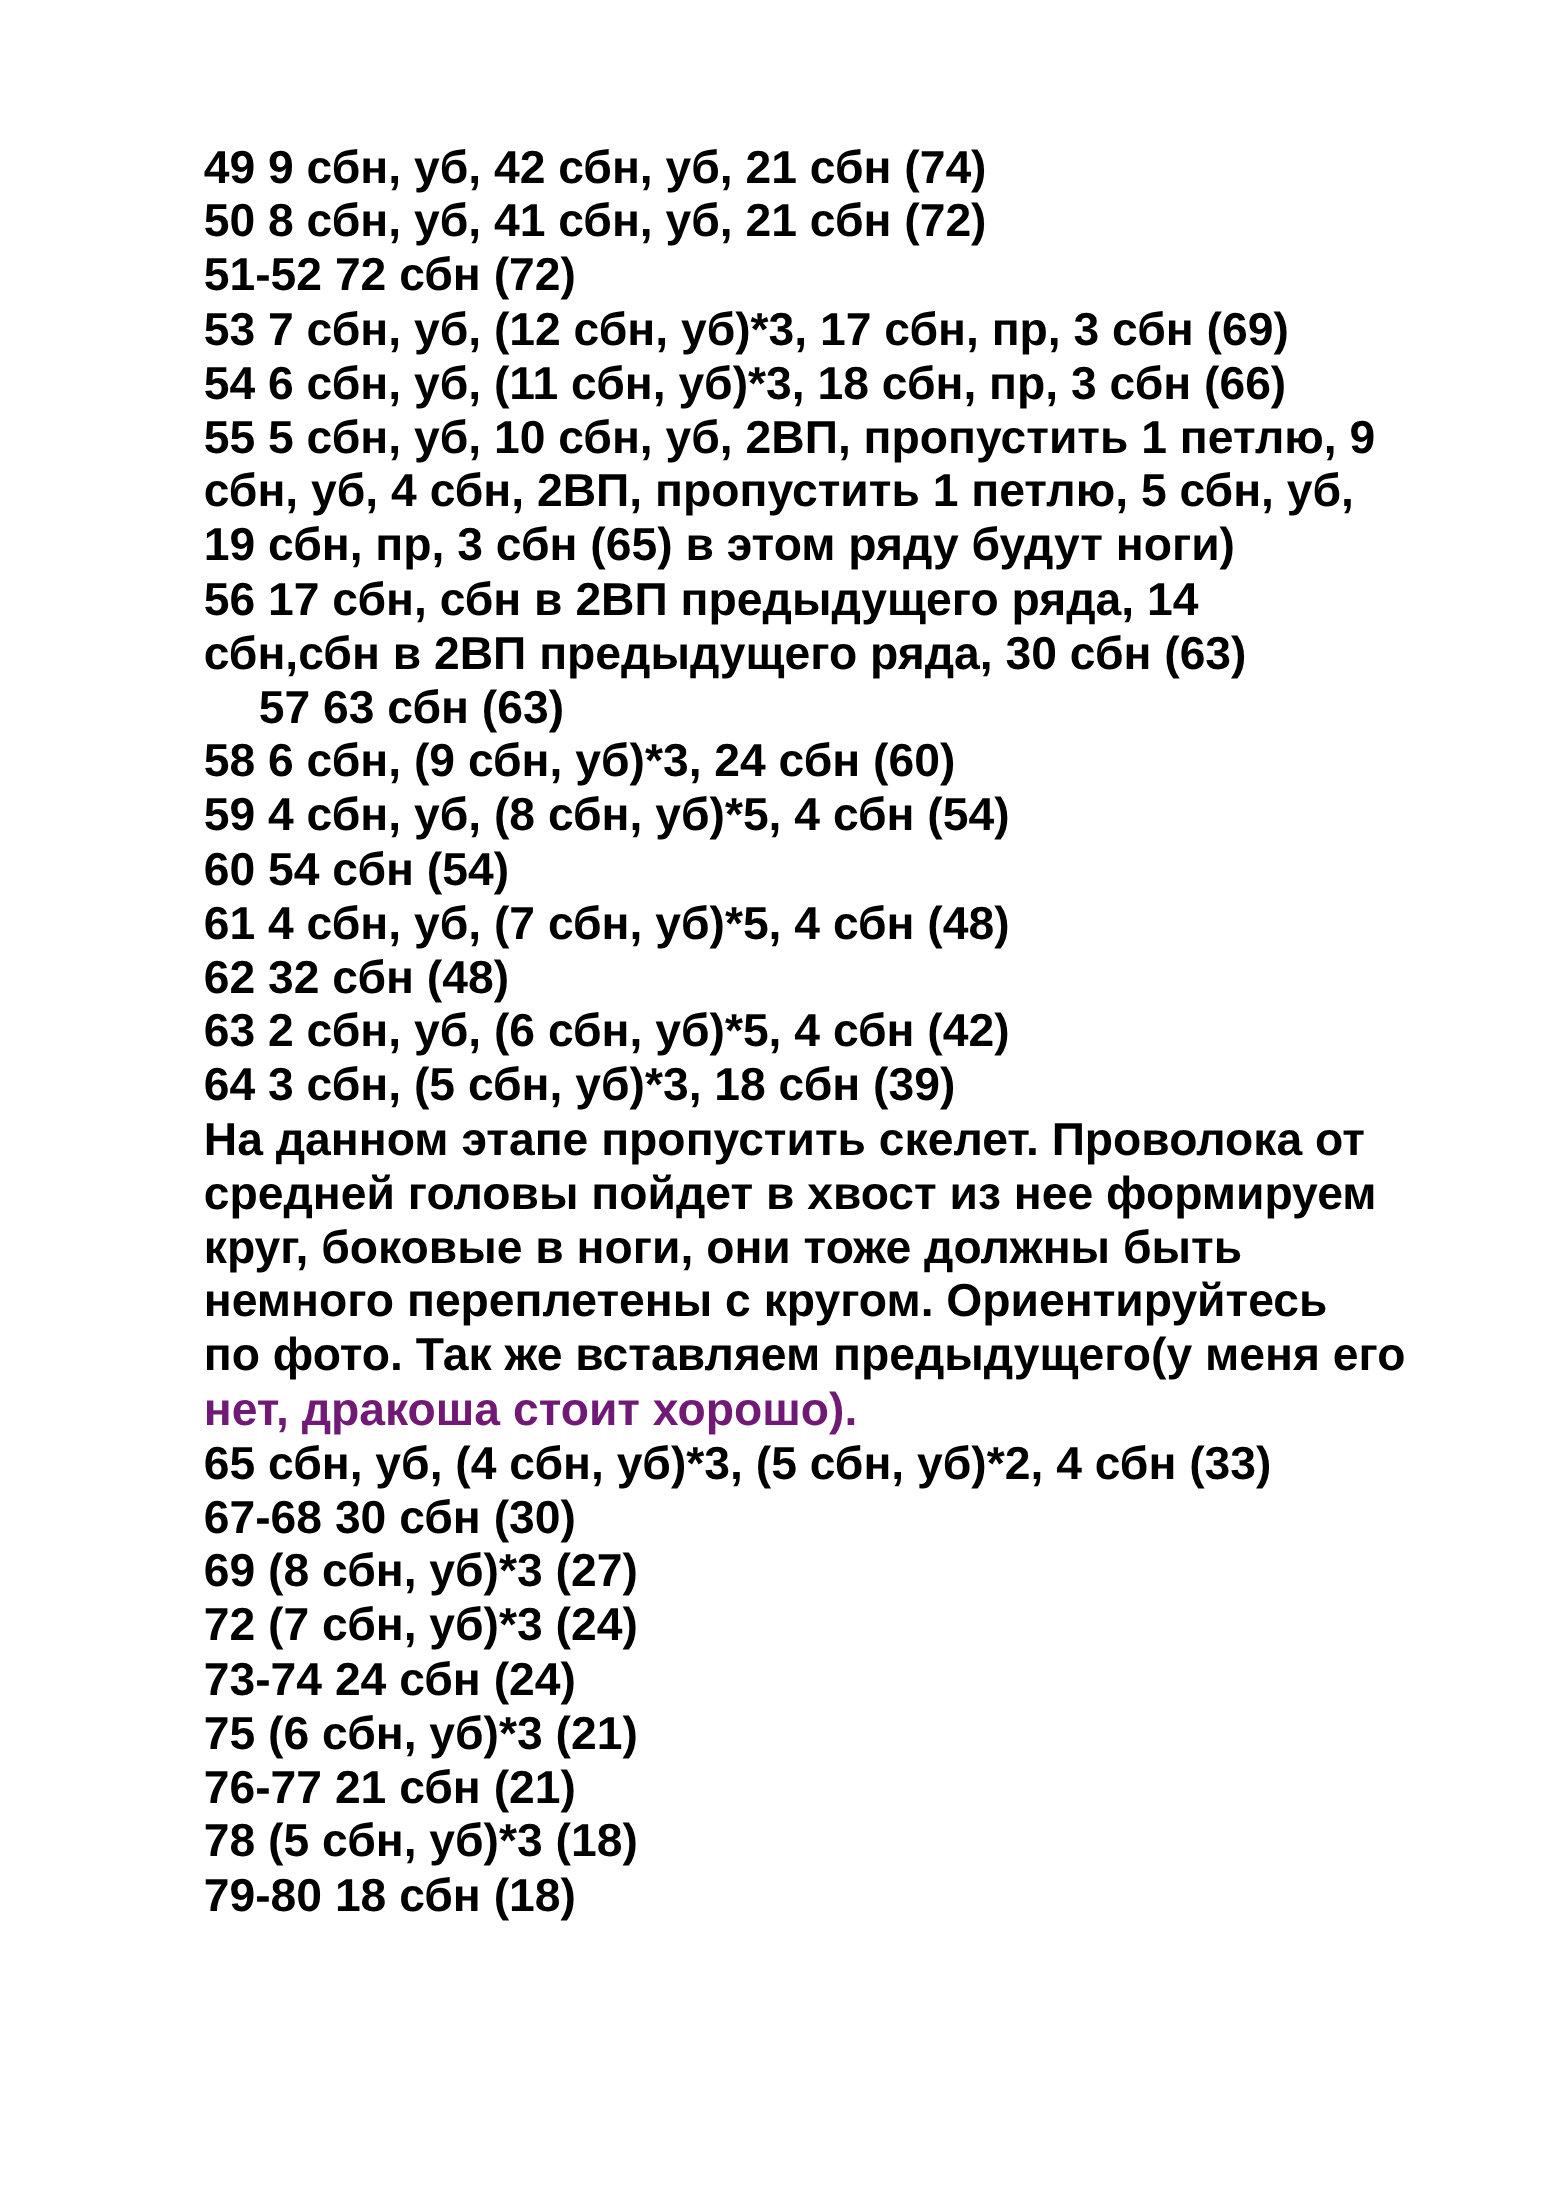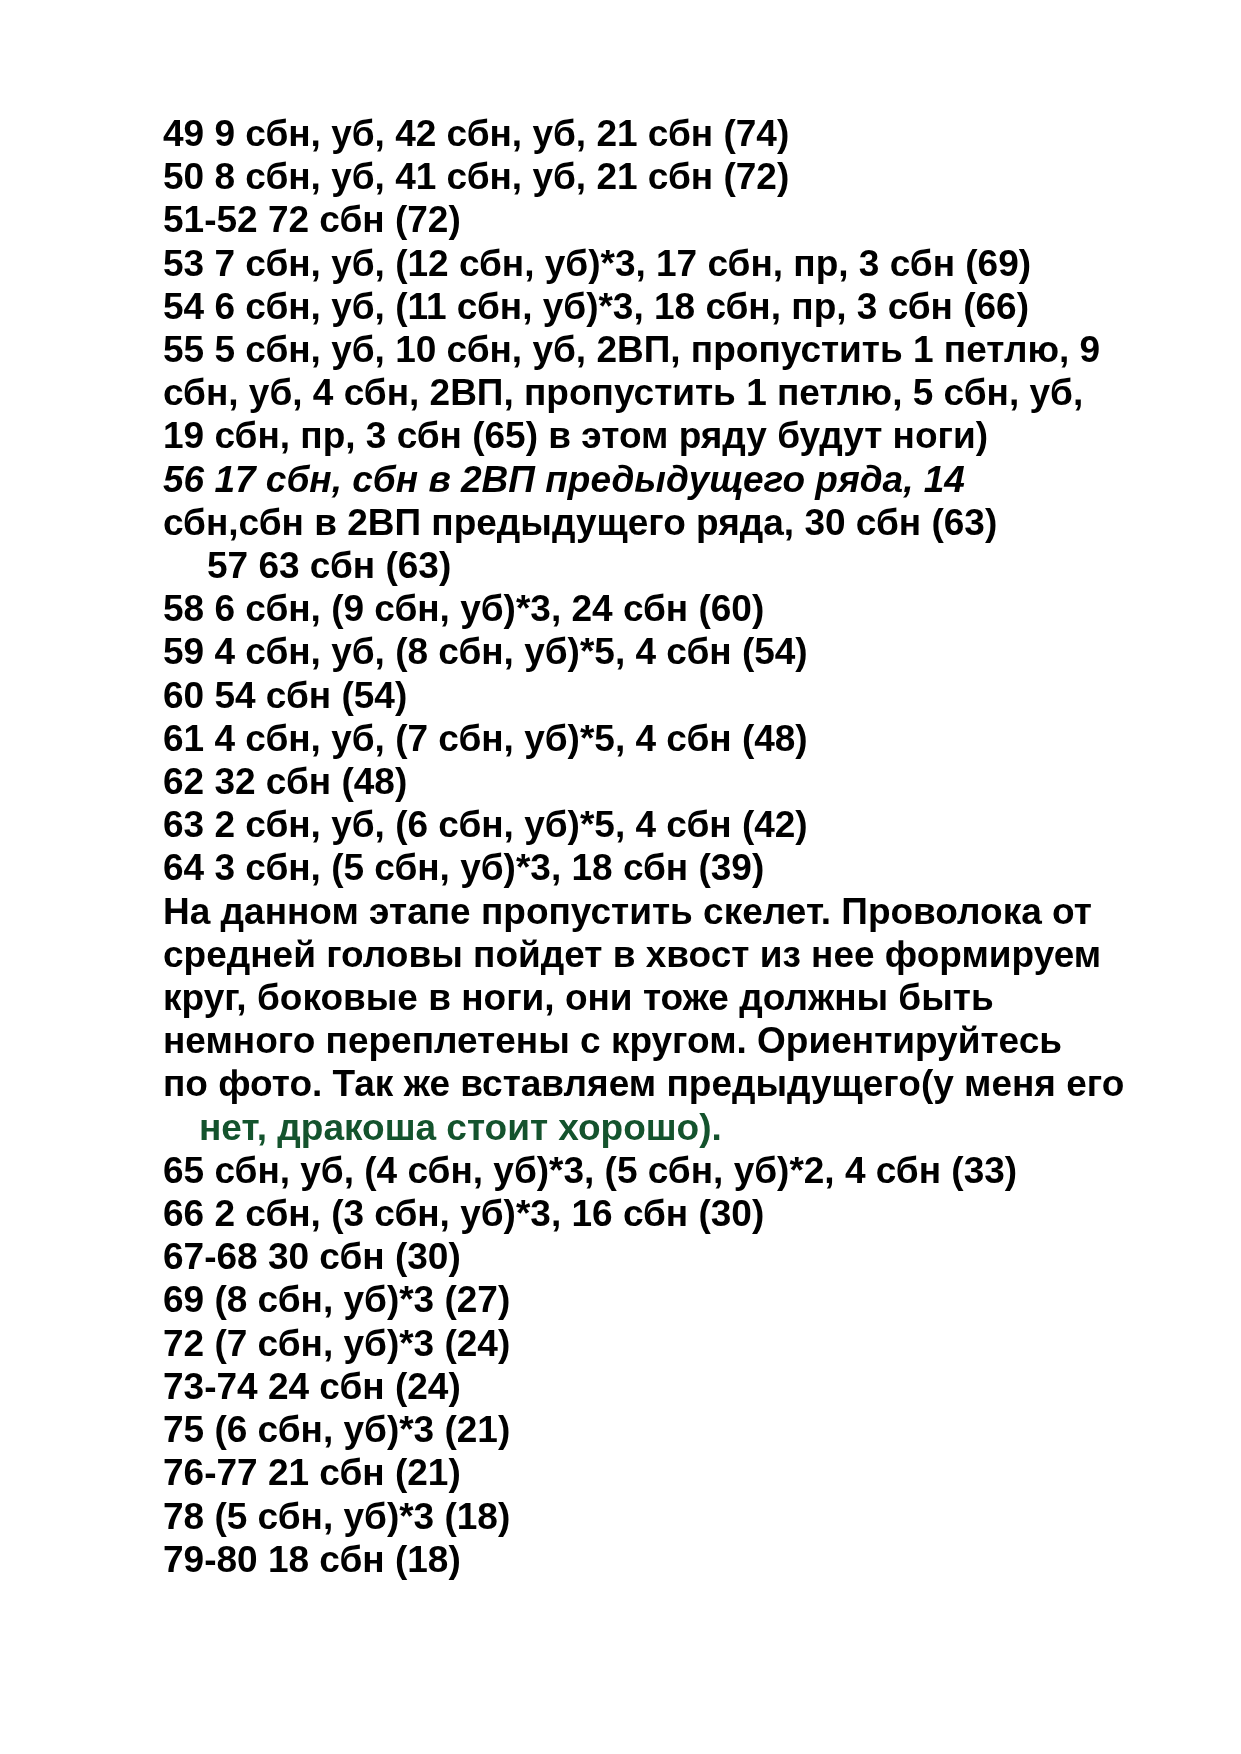--- a/index.html
+++ b/index.html
@@ -44,38 +44,37 @@
 <div class="page">
   <div class="text-block">
       <div class="pattern-line" style="color: rgb(0, 0, 0);">49 9 сбн, уб, 42 сбн, уб, 21 сбн (74)</div>
       <div class="pattern-line" style="color: rgb(0, 0, 0);">50 8 сбн, уб, 41 сбн, уб, 21 сбн (72)</div>
       <div class="pattern-line" style="color: rgb(0, 0, 0);">51-52 72 сбн (72)</div>
       <div class="pattern-line" style="color: rgb(0, 0, 0);">53 7 сбн, уб, (12 сбн, уб)*3, 17 сбн, пр, 3 сбн (69)</div>
       <div class="pattern-line" style="color: rgb(0, 0, 0);">54 6 сбн, уб, (11 сбн, уб)*3, 18 сбн, пр, 3 сбн (66)</div>
       <div class="pattern-line" style="color: rgb(0, 0, 0);">55 5 сбн, уб, 10 сбн, уб, 2ВП, пропустить 1 петлю, 9</div>
       <div class="pattern-line" style="color: rgb(0, 0, 0);">сбн, уб, 4 сбн, 2ВП, пропустить 1 петлю, 5 сбн, уб,</div>
       <div class="pattern-line" style="color: rgb(0, 0, 0);">19 сбн, пр, 3 сбн (65) в этом ряду будут ноги)</div>
-      <div class="pattern-line" style="color: rgb(0, 0, 0); font-style: italic;">56 17 сбн, сбн в 2ВП предыдущего ряда, 14</div>
+      <div class="pattern-line" style="color: rgb(0, 0, 0);">56 17 сбн, сбн в 2ВП предыдущего ряда, 14</div>
       <div class="pattern-line" style="color: rgb(0, 0, 0);">сбн,сбн в 2ВП предыдущего ряда, 30 сбн (63)</div>
       <div class="pattern-line" style="color: rgb(0, 0, 0); margin-left: 44px;">57 63 сбн (63)</div>
       <div class="pattern-line" style="color: rgb(0, 0, 0);">58 6 сбн, (9 сбн, уб)*3, 24 сбн (60)</div>
       <div class="pattern-line" style="color: rgb(0, 0, 0);">59 4 сбн, уб, (8 сбн, уб)*5, 4 сбн (54)</div>
       <div class="pattern-line" style="color: rgb(0, 0, 0);">60 54 сбн (54)</div>
       <div class="pattern-line" style="color: rgb(0, 0, 0);">61 4 сбн, уб, (7 сбн, уб)*5, 4 сбн (48)</div>
       <div class="pattern-line" style="color: rgb(0, 0, 0);">62 32 сбн (48)</div>
       <div class="pattern-line" style="color: rgb(0, 0, 0);">63 2 сбн, уб, (6 сбн, уб)*5, 4 сбн (42)</div>
       <div class="pattern-line" style="color: rgb(0, 0, 0);">64 3 сбн, (5 сбн, уб)*3, 18 сбн (39)</div>
       <div class="pattern-line" style="color: rgb(0, 0, 0);">На данном этапе пропустить скелет. Проволока от</div>
       <div class="pattern-line" style="color: rgb(0, 0, 0);">средней головы пойдет в хвост из нее формируем</div>
       <div class="pattern-line" style="color: rgb(0, 0, 0);">круг, боковые в ноги, они тоже должны быть</div>
       <div class="pattern-line" style="color: rgb(0, 0, 0);">немного переплетены с кругом. Ориентируйтесь</div>
       <div class="pattern-line" style="color: rgb(0, 0, 0);">по фото. Так же вставляем предыдущего(у меня его</div>
-      <div class="pattern-line" style="color: #14532d; margin-left: 36px;">нет, дракоша стоит хорошо).</div>
+      <div class="pattern-line" style="color: #701a75;">нет, дракоша стоит хорошо).</div>
       <div class="pattern-line" style="color: rgb(0, 0, 0);">65 сбн, уб, (4 сбн, уб)*3, (5 сбн, уб)*2, 4 сбн (33)</div>
-      <div class="pattern-line" style="color: rgb(0, 0, 0);">66 2 сбн, (3 сбн, уб)*3, 16 сбн (30)</div>
       <div class="pattern-line" style="color: rgb(0, 0, 0);">67-68 30 сбн (30)</div>
       <div class="pattern-line" style="color: rgb(0, 0, 0);">69 (8 сбн, уб)*3 (27)</div>
       <div class="pattern-line" style="color: rgb(0, 0, 0);">72 (7 сбн, уб)*3 (24)</div>
       <div class="pattern-line" style="color: rgb(0, 0, 0);">73-74 24 сбн (24)</div>
       <div class="pattern-line" style="color: rgb(0, 0, 0);">75 (6 сбн, уб)*3 (21)</div>
       <div class="pattern-line" style="color: rgb(0, 0, 0);">76-77 21 сбн (21)</div>
       <div class="pattern-line" style="color: rgb(0, 0, 0);">78 (5 сбн, уб)*3 (18)</div>
       <div class="pattern-line" style="color: rgb(0, 0, 0);">79-80 18 сбн (18)</div>
     </div>
 </div>

